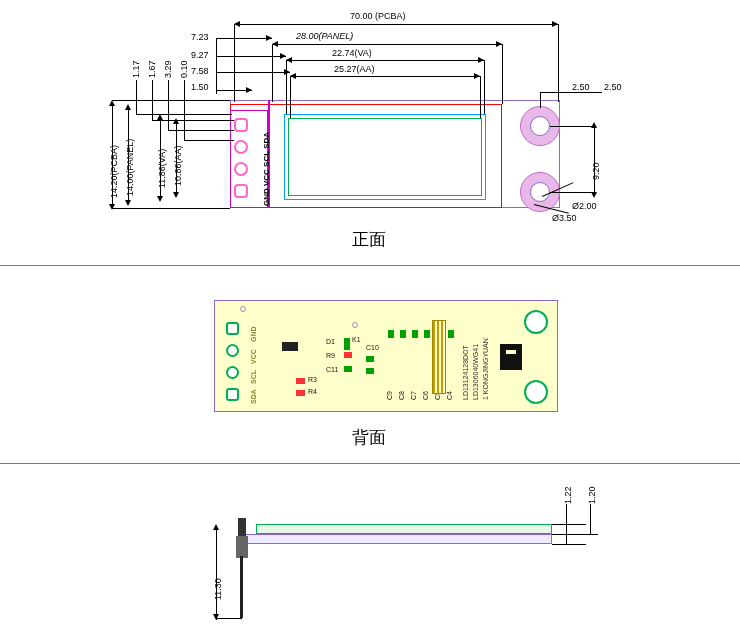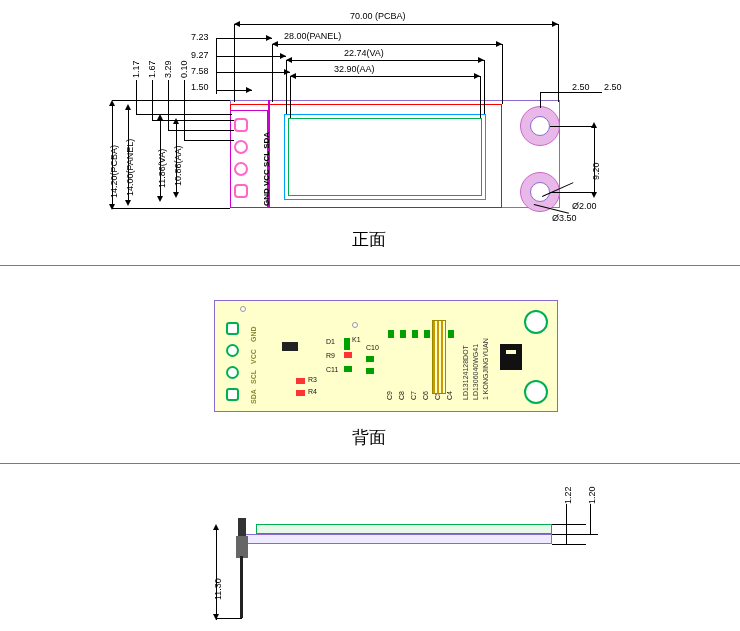--- a/index.html
+++ b/index.html
@@ -135,35 +135,35 @@
     <div class="arrowR" style="left:552px; top:21px;"></div>
     <div class="vline dim" style="left:234px; top:24px; height:78px;"></div>
     <div class="vline dim" style="left:558px; top:24px; height:78px;"></div>
     <div class="lbl" style="left:350px; top:12px;">70.00 (PCBA)</div>
 
     <div class="hline dim" style="left:272px; top:44px; width:230px;"></div>
     <div class="arrowL" style="left:272px; top:41px;"></div>
     <div class="arrowR" style="left:496px; top:41px;"></div>
     <div class="vline dim" style="left:272px; top:44px; height:58px;"></div>
     <div class="vline dim" style="left:502px; top:44px; height:60px;"></div>
-    <div class="lbl" style="left:284px; top:32px;">28.00(PANEL)</div>
+    <div class="lbl" style="left:296px; top:32px;font-style:italic;">28.00(PANEL)</div>
 
     <div class="hline dim" style="left:286px; top:60px; width:198px;"></div>
     <div class="arrowL" style="left:286px; top:57px;"></div>
     <div class="arrowR" style="left:478px; top:57px;"></div>
     <div class="vline dim" style="left:286px; top:60px; height:54px;"></div>
     <div class="vline dim" style="left:484px; top:60px; height:54px;"></div>
-    <div class="lbl" style="left:344px; top:49px;">22.74(VA)</div>
+    <div class="lbl" style="left:332px; top:49px;">22.74(VA)</div>
 
     <div class="hline dim" style="left:290px; top:76px; width:190px;"></div>
     <div class="arrowL" style="left:290px; top:73px;"></div>
     <div class="arrowR" style="left:474px; top:73px;"></div>
     <div class="vline dim" style="left:290px; top:76px; height:42px;"></div>
     <div class="vline dim" style="left:480px; top:76px; height:42px;"></div>
-    <div class="lbl" style="left:334px; top:65px;">32.90(AA)</div>
+    <div class="lbl" style="left:334px; top:65px;">25.27(AA)</div>
 
     <div class="lbl" style="left:191px; top:33px;">7.23</div>
     <div class="hline dim" style="left:216px; top:38px; width:56px;"></div>
     <div class="arrowR" style="left:266px; top:35px;"></div>
 
     <div class="lbl" style="left:191px; top:51px;">9.27</div>
     <div class="hline dim" style="left:216px; top:56px; width:70px;"></div>
     <div class="arrowR" style="left:280px; top:53px;"></div>
 
     <div class="lbl" style="left:191px; top:67px;">7.58</div>

